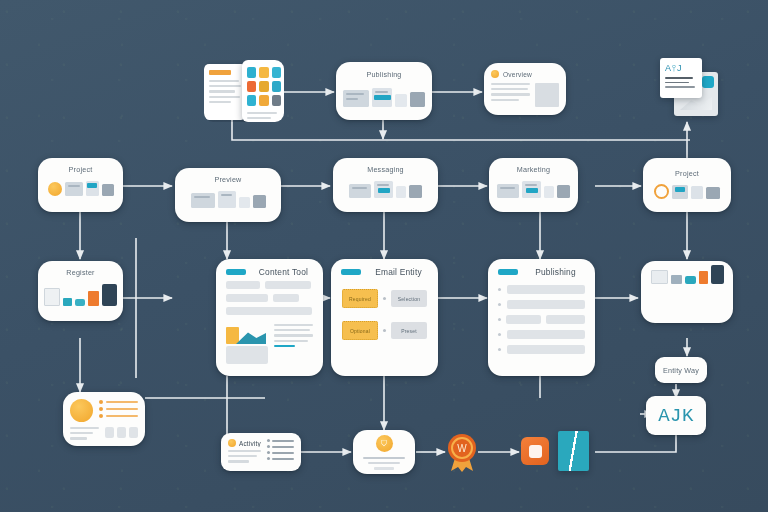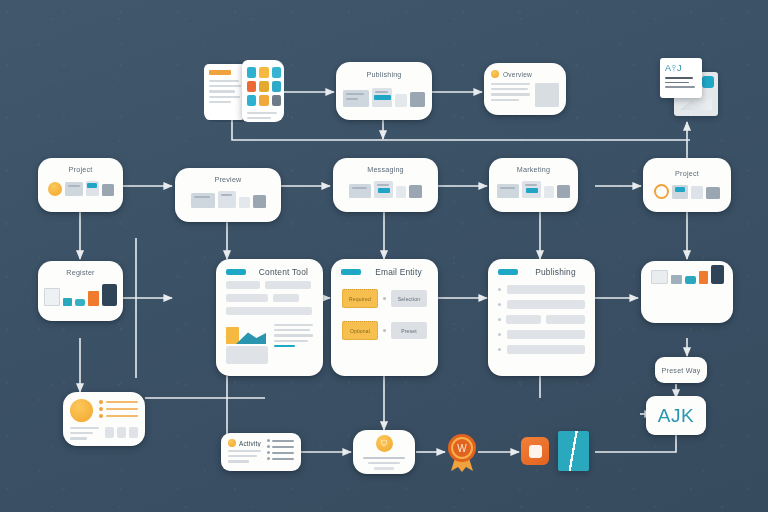--- a/index.html
+++ b/index.html
@@ -76,20 +76,21 @@
     border-radius: 6px;
     background: linear-gradient(150deg, #f4803a, #e2631f);
     display: flex; align-items: center; justify-content: center;
   }
   .ajk {
     color: #2a95ae;
     font-size: 19px;
     letter-spacing: .5px;
     text-align: center;
     filter: blur(.25px);
+    font-family: Liberation Mono, monospace;
   }
   .grid3 { display: grid; grid-template-columns: repeat(3, 1fr); gap: 3px; }
   .grid3 div { border-radius: 2px; height: 11px; }
 </style>
 </head>
 <body>
 
 <div id="canvas"></div>
 
 <svg id="wires" viewBox="0 0 768 512" xmlns="http://www.w3.org/2000/svg">
@@ -394,21 +395,21 @@
   <div style="display:flex;align-items:flex-end;justify-content:center;gap:3px;margin-top:4px;">
     <div style="width:17px;height:14px;background:#e9edf0;border:1px solid #cfd6dc;border-radius:1px;"></div>
     <div style="width:11px;height:9px;background:#9fb0bd;border-radius:1px;"></div>
     <div style="width:11px;height:8px;background:#2aa8bd;border-radius:2px;"></div>
     <div style="width:9px;height:13px;background:#ee7b2e;border-radius:1px;"></div>
     <div style="width:13px;height:19px;background:#2f4456;border-radius:2px;"></div>
   </div>
 </div>
 
 <div class="node soft" style="left:655px; top:357px; width:52px; height:26px; display:flex; align-items:center; justify-content:center;">
-  <div class="ttl">Preset Way</div>
+  <div class="ttl">Entity Way</div>
 </div>
 
 <div class="node soft" style="left:646px; top:396px; width:60px; height:39px; display:flex; align-items:center; justify-content:center;">
   <div class="ajk">AJK</div>
 </div>
 
 <div class="node" style="left:63px; top:392px; width:82px; height:54px; padding:7px 7px;">
   <div style="display:flex;gap:6px;">
     <div class="orange-circle" style="width:23px;height:23px;flex:none;"></div>
     <div style="flex:1;padding-top:1px;">

